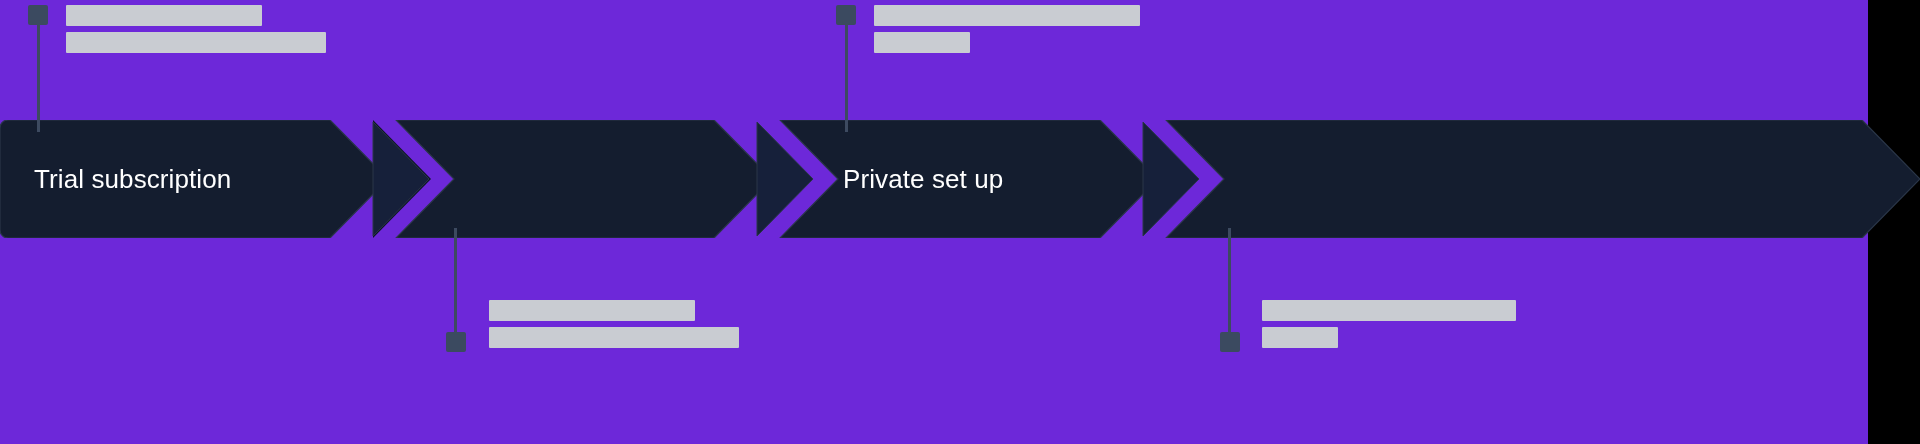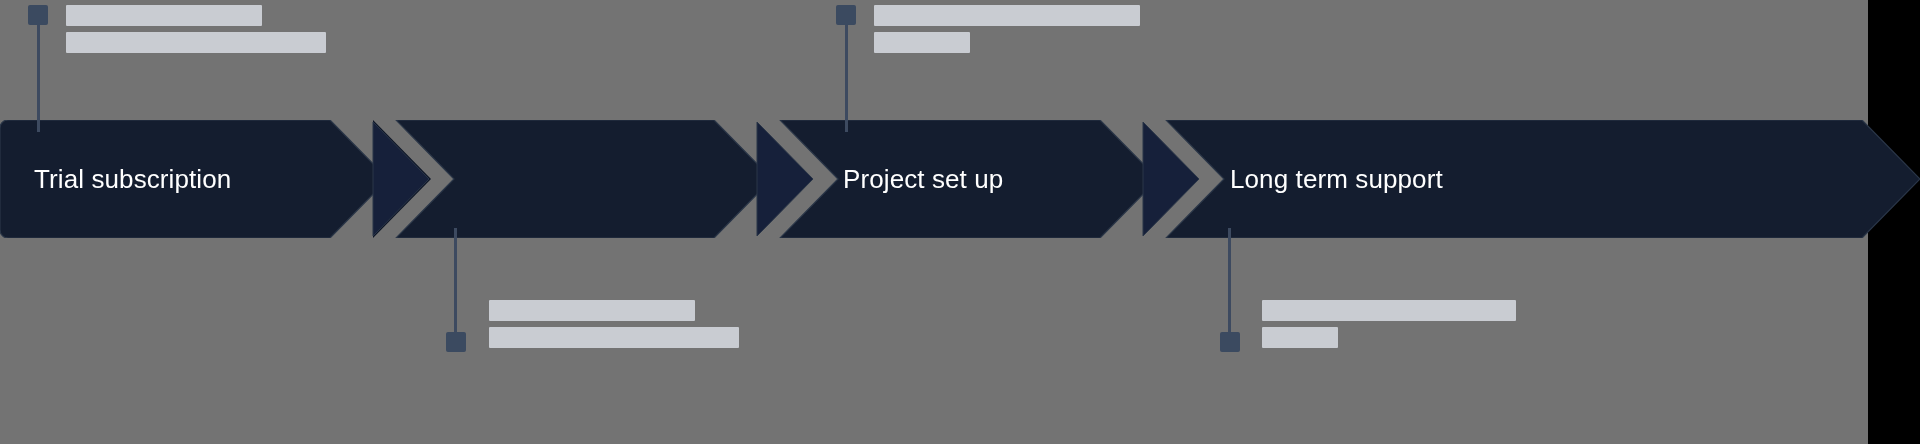--- a/index.html
+++ b/index.html
@@ -9,21 +9,21 @@
     height: 444px;
     background: #000000;
     overflow: hidden;
     font-family: "Liberation Sans", sans-serif;
   }
 
   #stage {
     position: relative;
     width: 1868px;
     height: 444px;
-    background: #737373;
+    background: #6d28d9;
   }
 
   
   #process-band {
     position: absolute;
     left: 0;
     top: 120px;
     width: 1920px;
     height: 118px;
   }
@@ -116,22 +116,21 @@
 
         <path d="M 1143,2 L 1199,59 L 1143,116 Z" fill="#16203a" stroke="#2a3648" stroke-width="1"></path>
 
         <path d="M 1166,0 H 1862 L 1920,59 L 1862,118 H 1166 L 1224,59 Z" fill="#141d2f" stroke="#2a3648" stroke-width="1.2"></path>
 
       </g>
     </svg>
   </div>
 
   <div class="step-label" style="left:34px;">Trial subscription</div>
-  <div class="step-label" style="left:843px;">Project set up</div>
-  <div class="step-label" style="left:1230px;">Long term support</div>
+  <div class="step-label" style="left:843px;">Private set up</div>
 
   <div class="callout">
     <div class="callout-line" style="left:37px; top:22px; height:110px;"></div>
     <div class="callout-dot" style="left:28px; top:5px;"></div>
     <div class="callout-text" style="left:66px; top:5px;">
       <div class="redacted-line r-a"></div>
       <div class="redacted-line r-b"></div>
     </div>
   </div>
 

